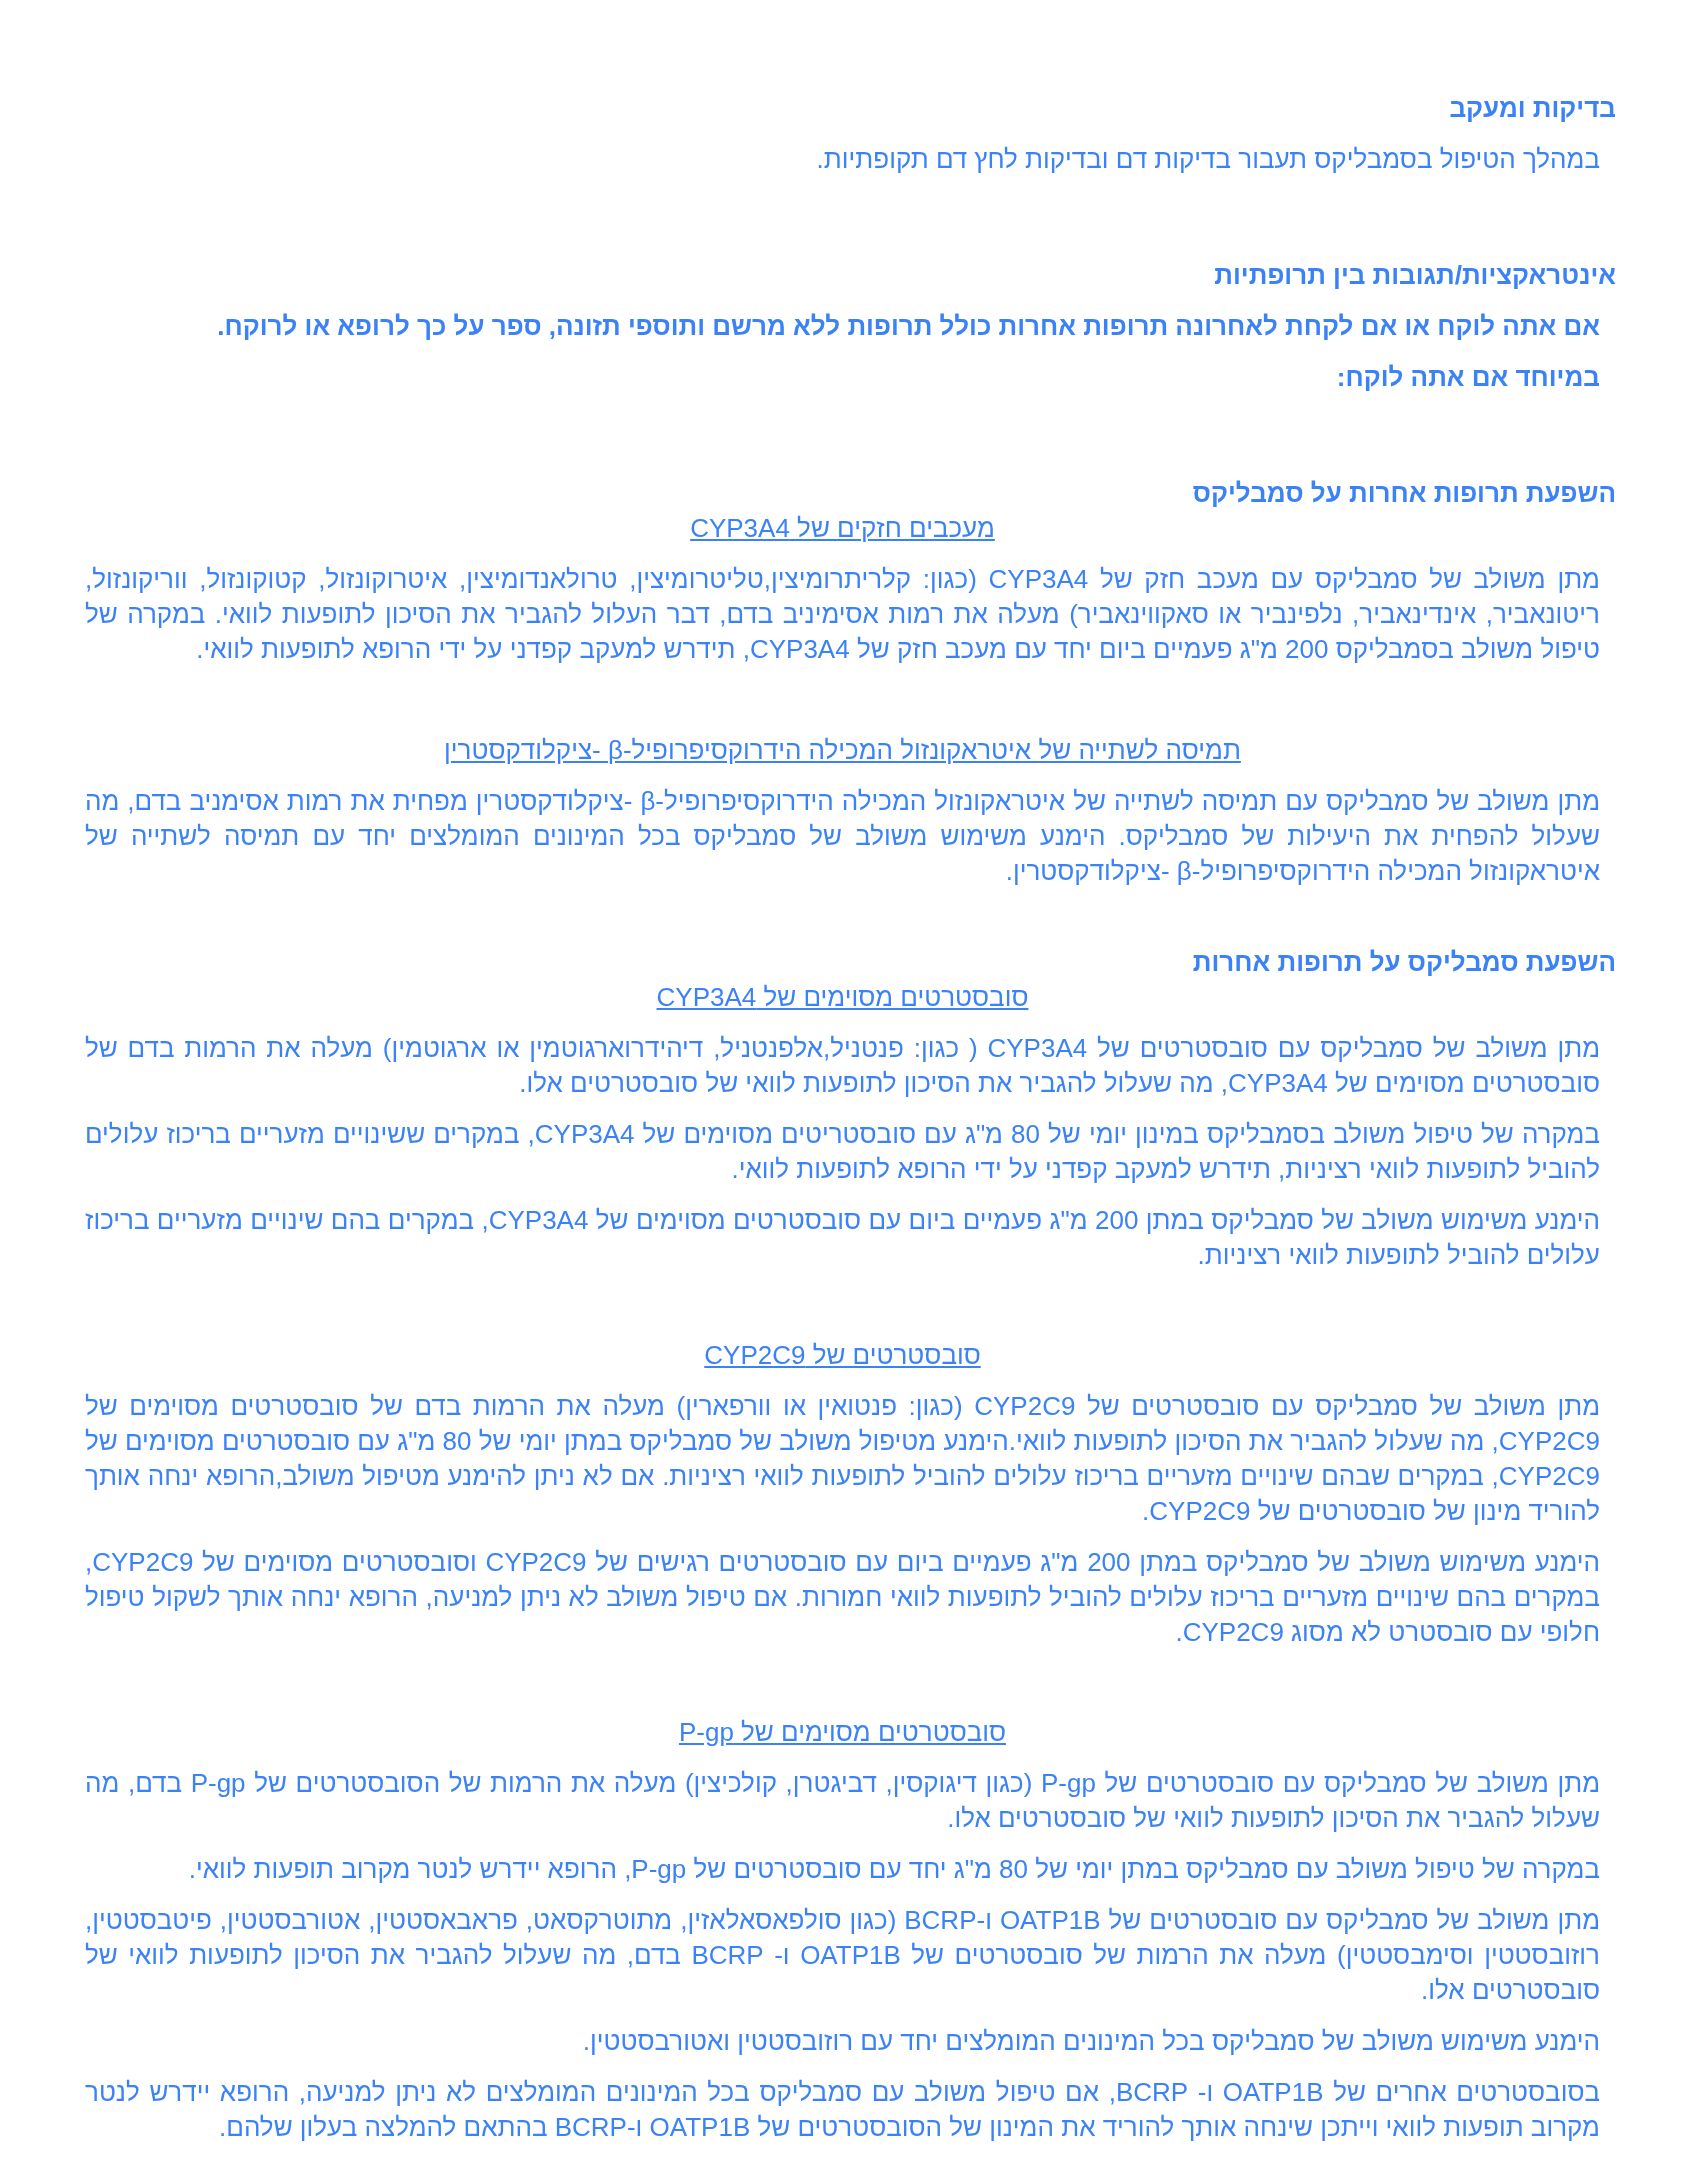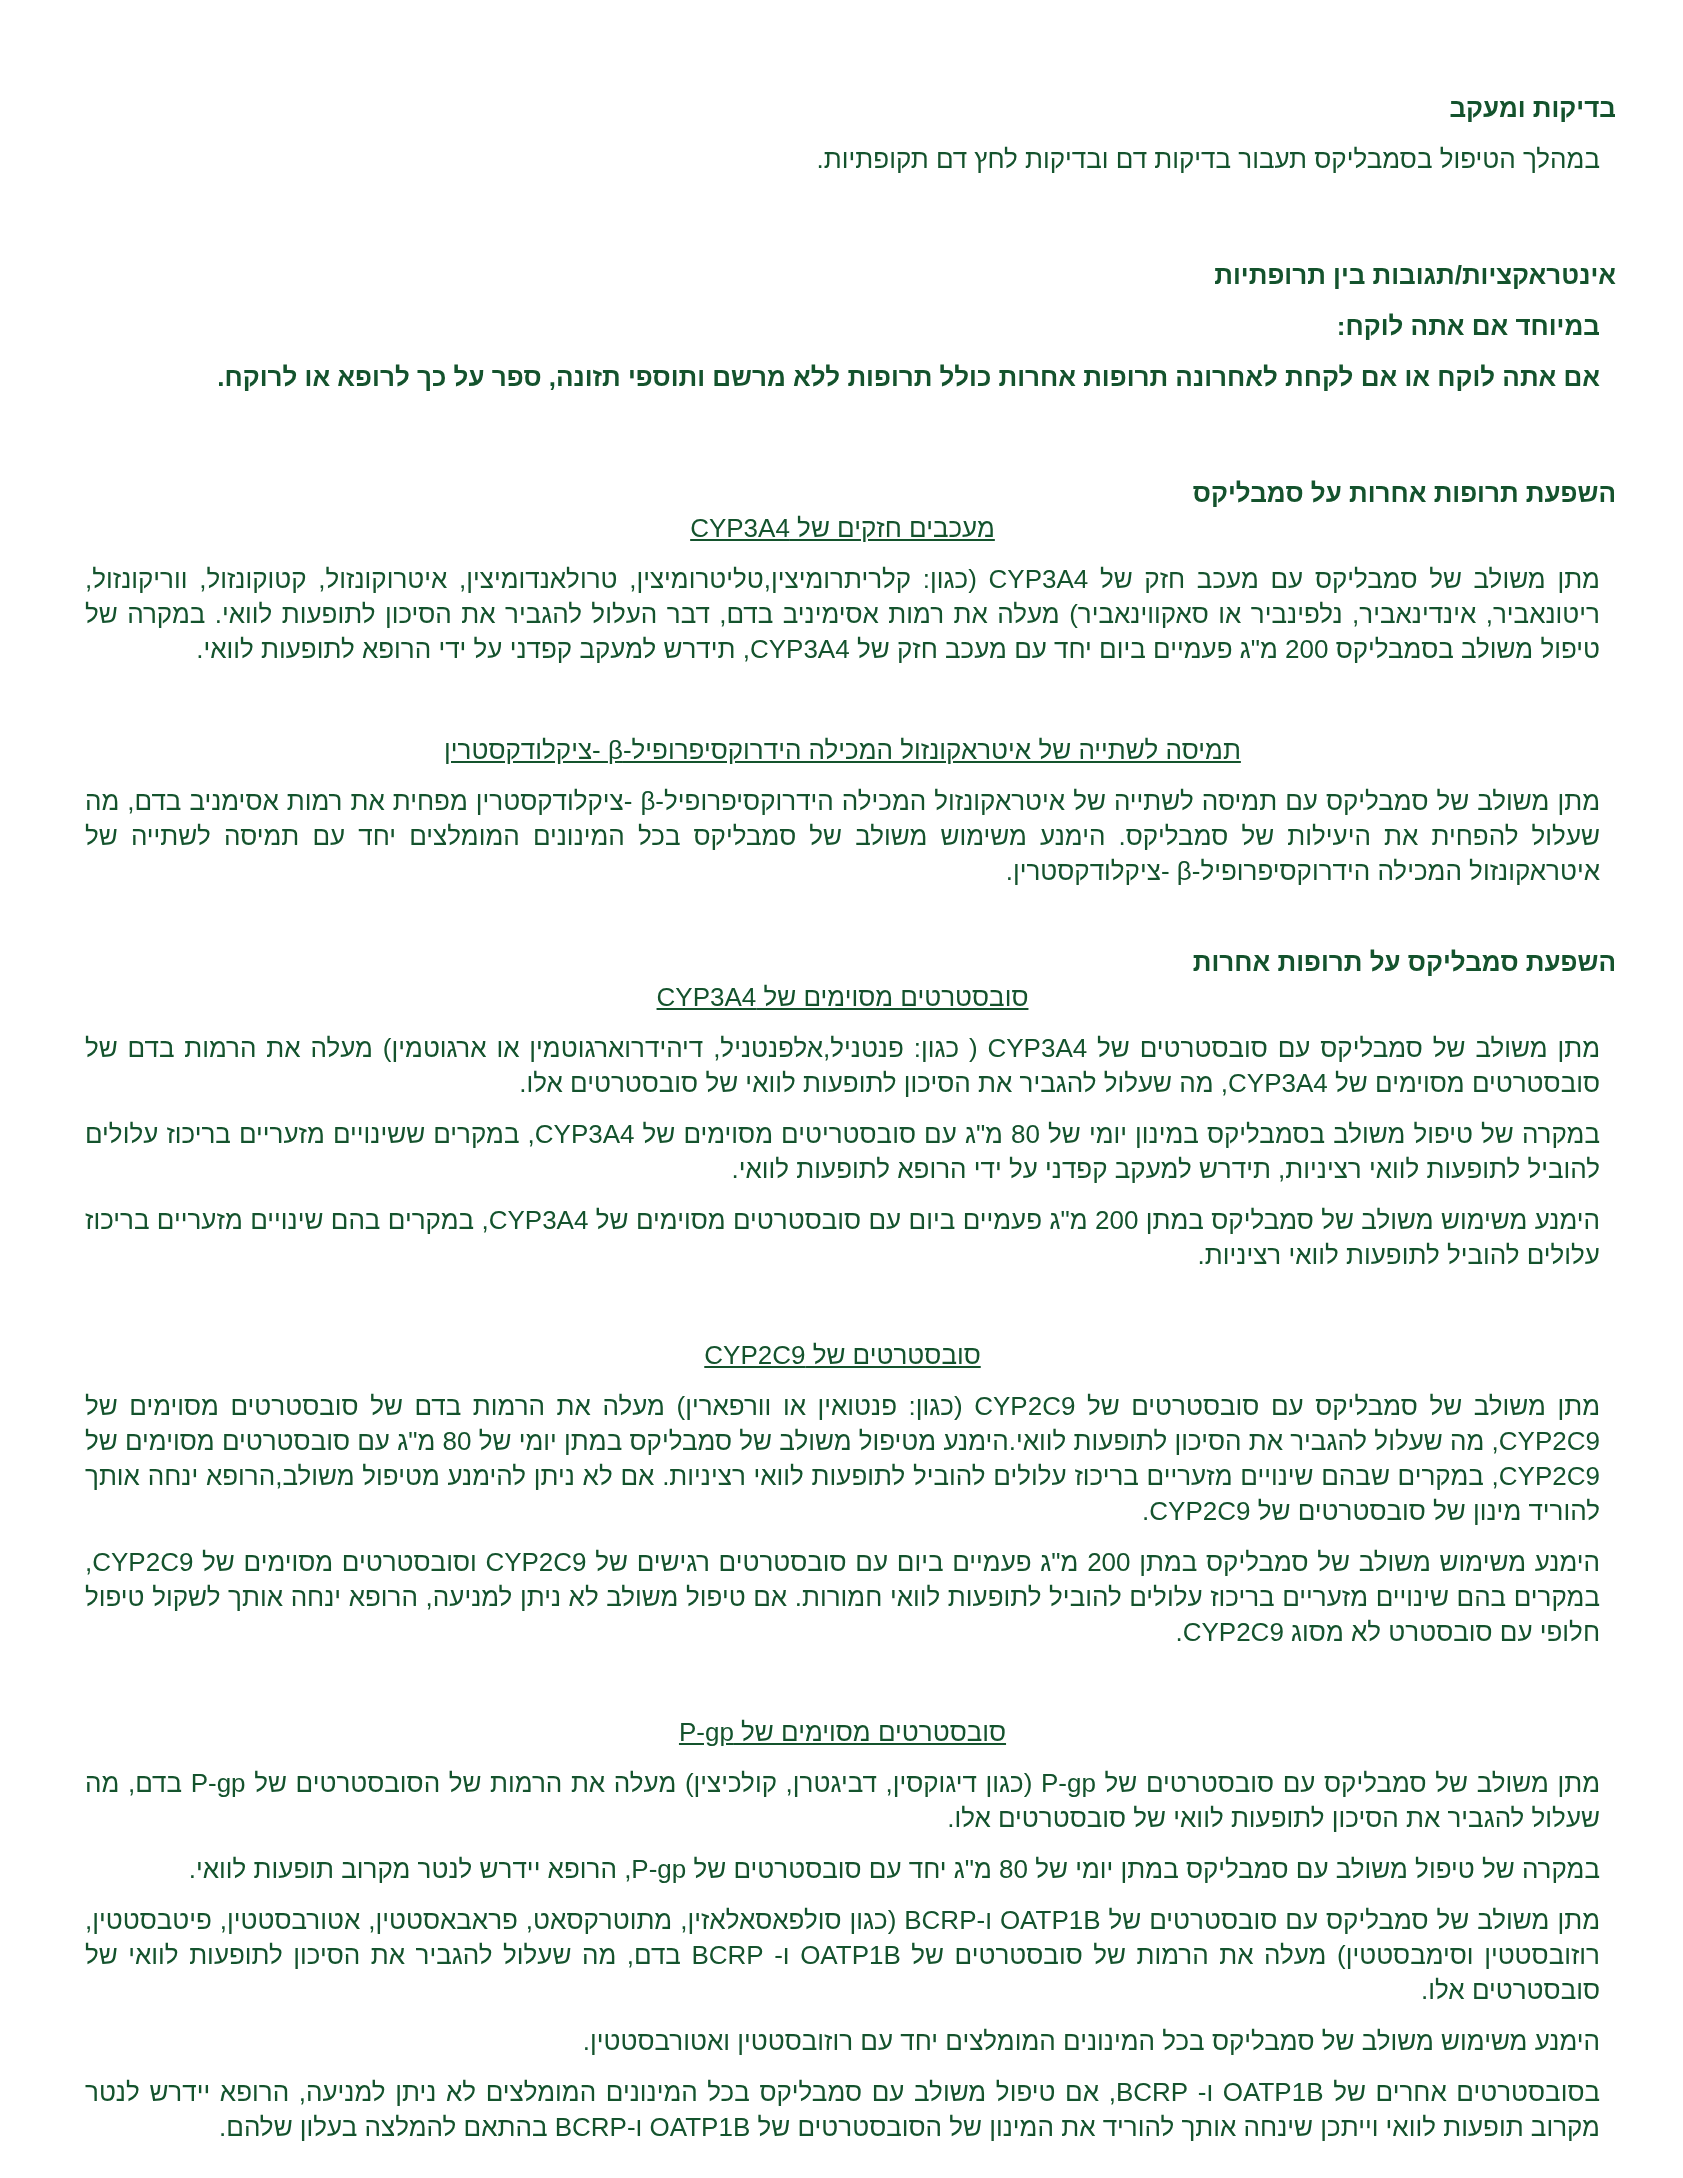--- a/index.html
+++ b/index.html
@@ -6,21 +6,21 @@
   .page{
     position:relative;
     width:1683px;
     height:2178px;
     box-sizing:border-box;
     background:#ffffff;
     padding:91px 67px 0 69px;
     font-family:"Liberation Sans","DejaVu Sans",sans-serif;
     font-size:26px;
     line-height:35px;
-    color:#14532d;
+    color:#3b82f6;
     direction:rtl;
   }
   p{margin:16px;text-align:justify;}
   .h{margin:0;font-weight:bold;text-align:right;}
   .u{margin:0;text-decoration:underline;text-align:center;}
   .b{font-weight:bold;}
   .gap-lg{margin-top:81px;}
   .gap-md{margin-top:65px;}
   .gap-sm{margin-top:66px;}
   .gap-xs{margin-top:56px;}
@@ -36,22 +36,22 @@
 </style>
 </head>
 <body>
 
 <div class="page">
 
   <p class="h">בדיקות ומעקב</p>
   <p>במהלך הטיפול בסמבליקס תעבור בדיקות דם ובדיקות לחץ דם תקופתיות.</p>
 
   <p class="h gap-lg">אינטראקציות/תגובות בין תרופתיות</p>
+  <p class="b">אם אתה לוקח או אם לקחת לאחרונה תרופות אחרות כולל תרופות ללא מרשם ותוספי תזונה, ספר על כך לרופא או לרוקח.</p>
   <p class="b">במיוחד אם אתה לוקח:</p>
-  <p class="b">אם אתה לוקח או אם לקחת לאחרונה תרופות אחרות כולל תרופות ללא מרשם ותוספי תזונה, ספר על כך לרופא או לרוקח.</p>
 
   <p class="h gap-lg">השפעת תרופות אחרות על סמבליקס</p>
   <p class="u">מעכבים חזקים של CYP3A4</p>
   <p>מתן משולב של  סמבליקס עם מעכב חזק של CYP3A4 (כגון: קלריתרומיצין,טליטרומיצין, טרולאנדומיצין, איטרוקונזול, קטוקונזול, ווריקונזול, ריטונאביר, אינדינאביר, נלפינביר או סאקווינאביר) מעלה את רמות אסימיניב בדם, דבר העלול להגביר את הסיכון לתופעות לוואי. במקרה של טיפול משולב בסמבליקס 200 מ"ג פעמיים ביום יחד עם מעכב חזק של CYP3A4, תידרש למעקב קפדני על ידי הרופא לתופעות לוואי.</p>
 
   <p class="u gap-sm">תמיסה לשתייה של איטראקונזול המכילה הידרוקסיפרופיל-β -ציקלודקסטרין</p>
   <p>מתן משולב של סמבליקס עם תמיסה לשתייה של איטראקונזול המכילה הידרוקסיפרופיל-β -ציקלודקסטרין מפחית את רמות אסימניב בדם, מה שעלול להפחית את היעילות של סמבליקס. הימנע משימוש משולב של סמבליקס בכל המינונים המומלצים יחד עם תמיסה לשתייה של איטראקונזול המכילה הידרוקסיפרופיל-β -ציקלודקסטרין.</p>
 
   <p class="h gap-xs">השפעת סמבליקס על תרופות אחרות</p>
   <p class="u">סובסטרטים מסוימים של CYP3A4</p>

